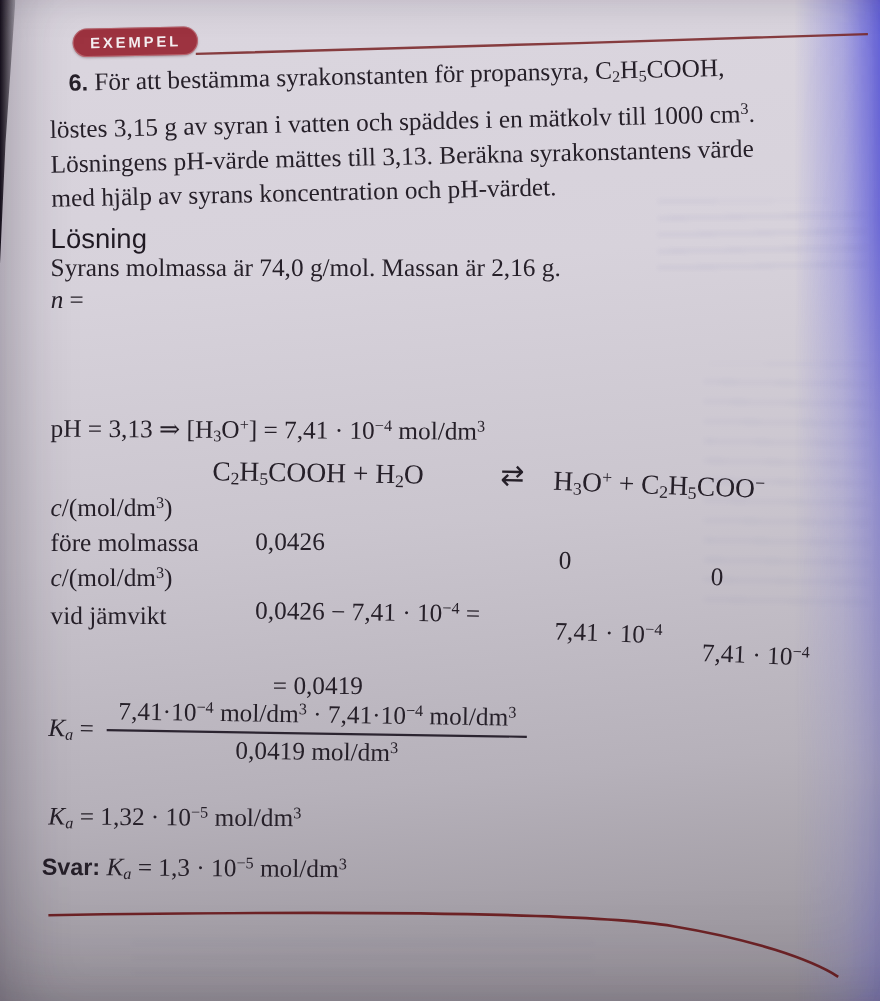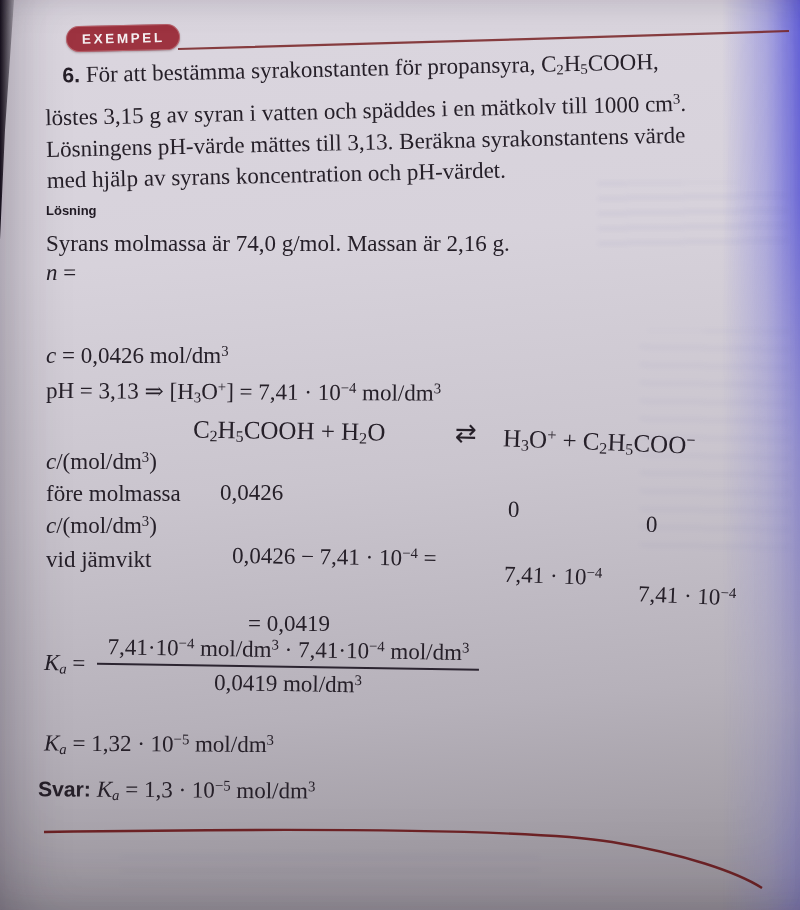--- a/index.html
+++ b/index.html
@@ -27,21 +27,21 @@
   .g3{left:120px;top:855px;width:420px;height:30px;
       background:repeating-linear-gradient(180deg,rgba(90,90,140,.10) 0 3px,transparent 3px 14px);}
   .abs{position:absolute;white-space:nowrap;}
   .badge{position:absolute;left:66px;top:25px;transform:rotate(-1.2deg);
      background:#9d3340;color:#f4eef0;font-family:"Liberation Sans","DejaVu Sans",sans-serif;
      font-weight:700;font-size:13.5px;letter-spacing:2.6px;padding:6px 15px 5px 16px;border-radius:15px;
      box-shadow:inset 0 0 0 1px rgba(255,228,228,.28),0 1px 2px rgba(60,20,25,.30);}
   .serifline{font-size:23px;line-height:31.5px;}
   .problem{left:44px;top:60px;transform:rotate(-1.3deg);transform-origin:left top;}
   .problem .ind{padding-left:18px;}
-  .heading{font-family:"Liberation Sans","DejaVu Sans",sans-serif;font-weight:700;font-size:13px;color:#201a23;}
+  .heading{font-family:"Liberation Sans","DejaVu Sans",sans-serif;font-weight:400;font-size:25px;color:#201a23;}
   .eqrow{display:flex;align-items:center;gap:12px;font-size:23px;}
   .frac{display:inline-flex;flex-direction:column;text-align:center;vertical-align:middle;}
   .frac .num{padding:0 10px 3px;}
   .frac .den{padding:3px 10px 0;border-top:2px solid #2b2430;}
   .sub,.subi{font-size:.64em;vertical-align:-.22em;}
   .sup,.supi{font-size:.64em;vertical-align:.5em;}
   .i,.subi,.supi{font-style:italic;}
   .bs{font-family:"Liberation Sans","DejaVu Sans",sans-serif;font-weight:700;font-size:.92em;}
   .rx{font-size:25px;}
   .arrow{font-family:"DejaVu Sans",sans-serif;font-size:26px;}
@@ -75,31 +75,30 @@
   </div>
 
   <div class="abs heading" style="left:46px;top:203px;">Lösning</div>
 
   <div class="abs serifline" style="left:46px;top:228px;">Syrans molmassa är 74,0 g/mol. Massan är 2,16 g.</div>
 
   <div class="abs eqrow" style="left:46px;top:260px;transform:rotate(-0.2deg);">
     <span><span class="i">n</span> =</span>
   </div>
 
-  <div class="abs serifline" style="left:46px;top:336px;"><span class="i">c</span> = 0,0426 mol/dm<span class="sup">3</span></div>
 
   <div class="abs serifline" style="left:46px;top:372px;transform:rotate(0.4deg);">pH = 3,13 ⇒ [H<span class="sub">3</span>O<span class="sup">+</span>] = 7,41 · 10<span class="sup">−4</span> mol/dm<span class="sup">3</span></div>
 
   <div class="abs rx" style="left:193px;top:417px;transform:rotate(0.9deg);">C<span class="sub">2</span>H<span class="sub">5</span>COOH + H<span class="sub">2</span>O</div>
   <div class="abs arrow" style="left:455px;top:418px;transform:rotate(1.2deg);">⇄</div>
   <div class="abs rx" style="left:503px;top:428px;transform:rotate(2.2deg);">H<span class="sub">3</span>O<span class="sup">+</span> + C<span class="sub">2</span>H<span class="sub">5</span>COO<span class="sup">−</span></div>
 
   <div class="abs cell" style="left:46px;top:449px;"><span class="i">c</span>/(mol/dm<span class="sup">3</span>)</div>
   <div class="abs cell" style="left:46px;top:481px;">före molmassa</div>
-  <div class="abs cell" style="left:220px;top:480px;">0,0426</div>
+  <div class="abs cell" style="left:232px;top:480px;">0,0426</div>
   <div class="abs cell" style="left:508px;top:497px;transform:rotate(1.5deg);">0</div>
   <div class="abs cell" style="left:646px;top:512px;transform:rotate(1.5deg);">0</div>
 
   <div class="abs cell" style="left:46px;top:513px;"><span class="i">c</span>/(mol/dm<span class="sup">3</span>)</div>
   <div class="abs cell" style="left:46px;top:547px;text-align:center;">vid jämvikt</div>
   <div class="abs cell" style="left:232px;top:544px;transform:rotate(0.8deg);">0,0426 − 7,41 · 10<span class="sup">−4</span> =</div>
   <div class="abs cell" style="left:248px;top:578px;margin-top:33px;">= 0,0419</div>
   <div class="abs cell" style="left:504px;top:563px;transform:rotate(2deg);">7,41 · 10<span class="sup">−4</span></div>
   <div class="abs cell" style="left:638px;top:583px;transform:rotate(2.5deg);">7,41 · 10<span class="sup">−4</span></div>
 

